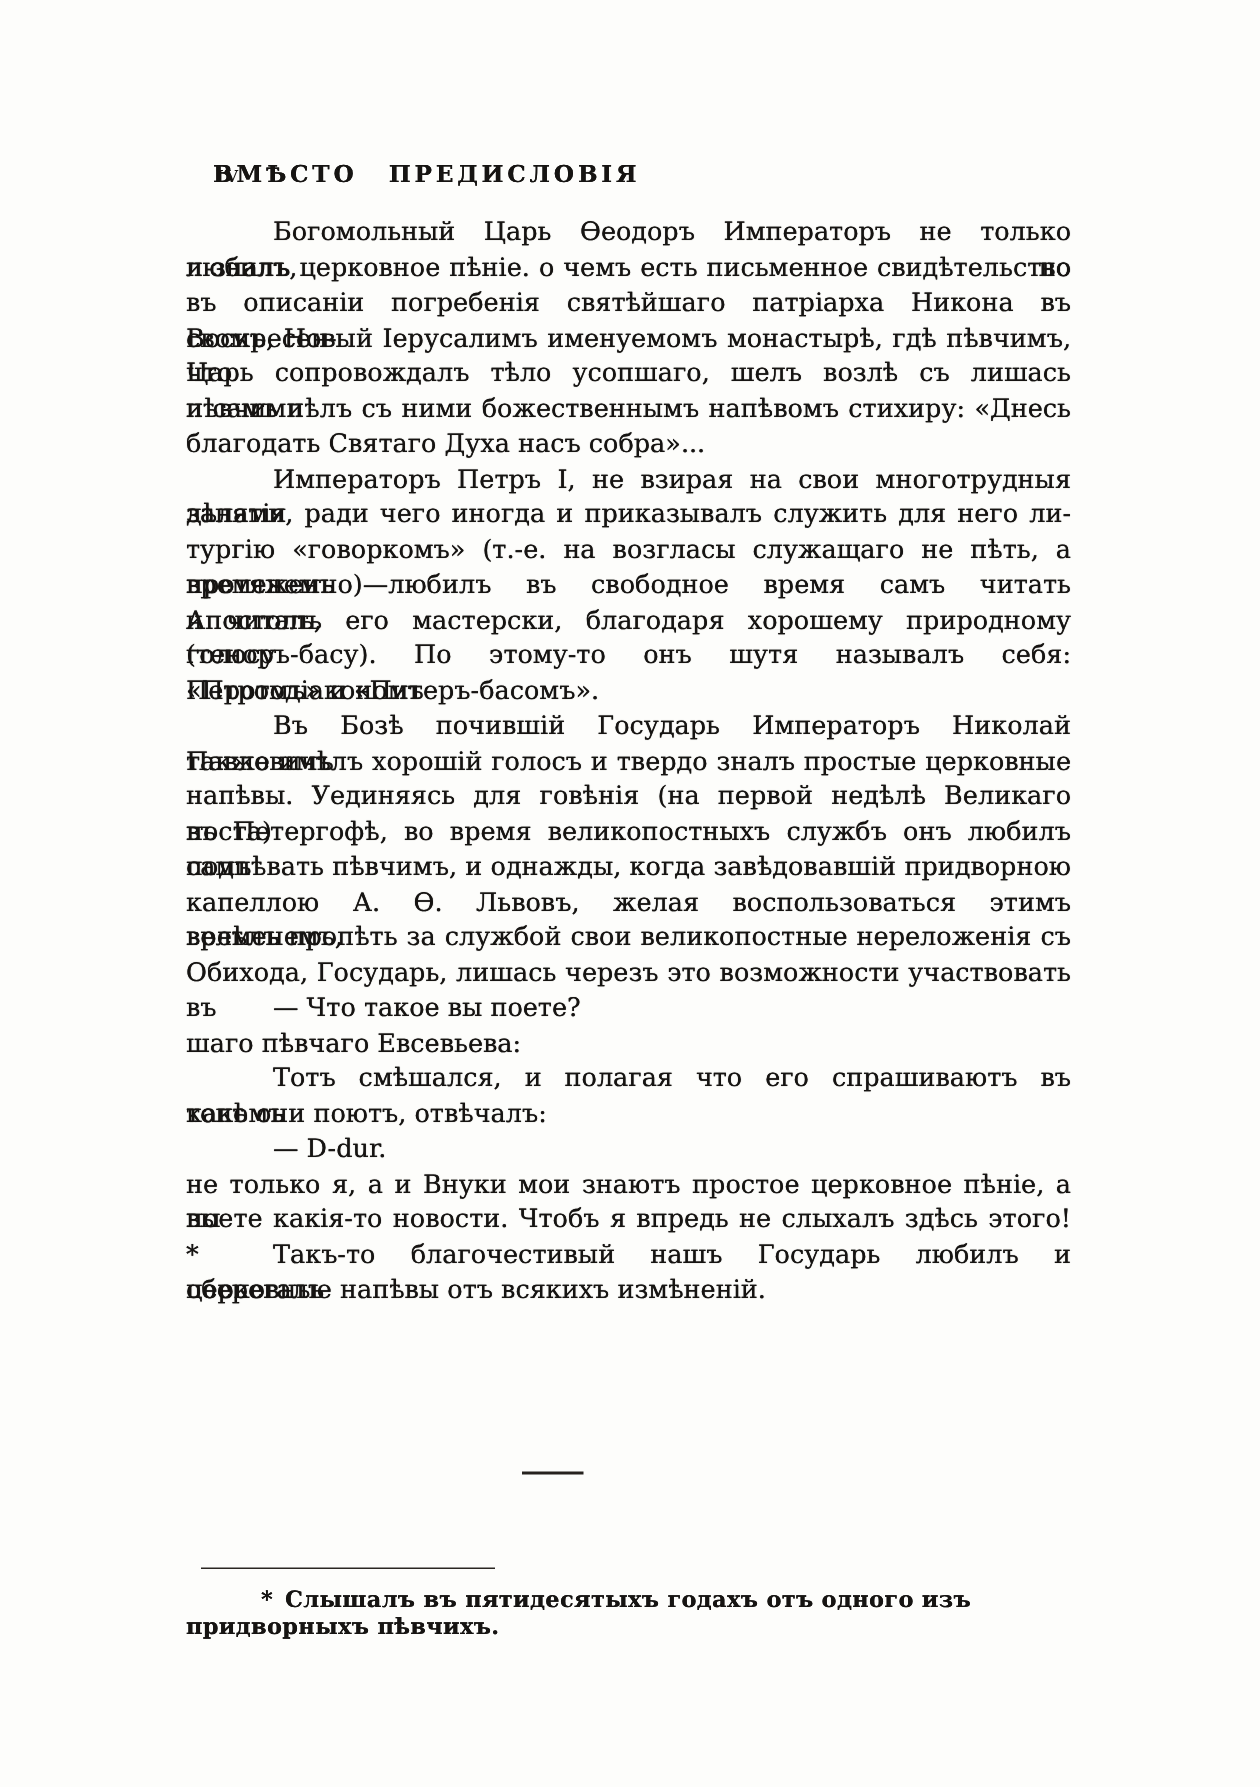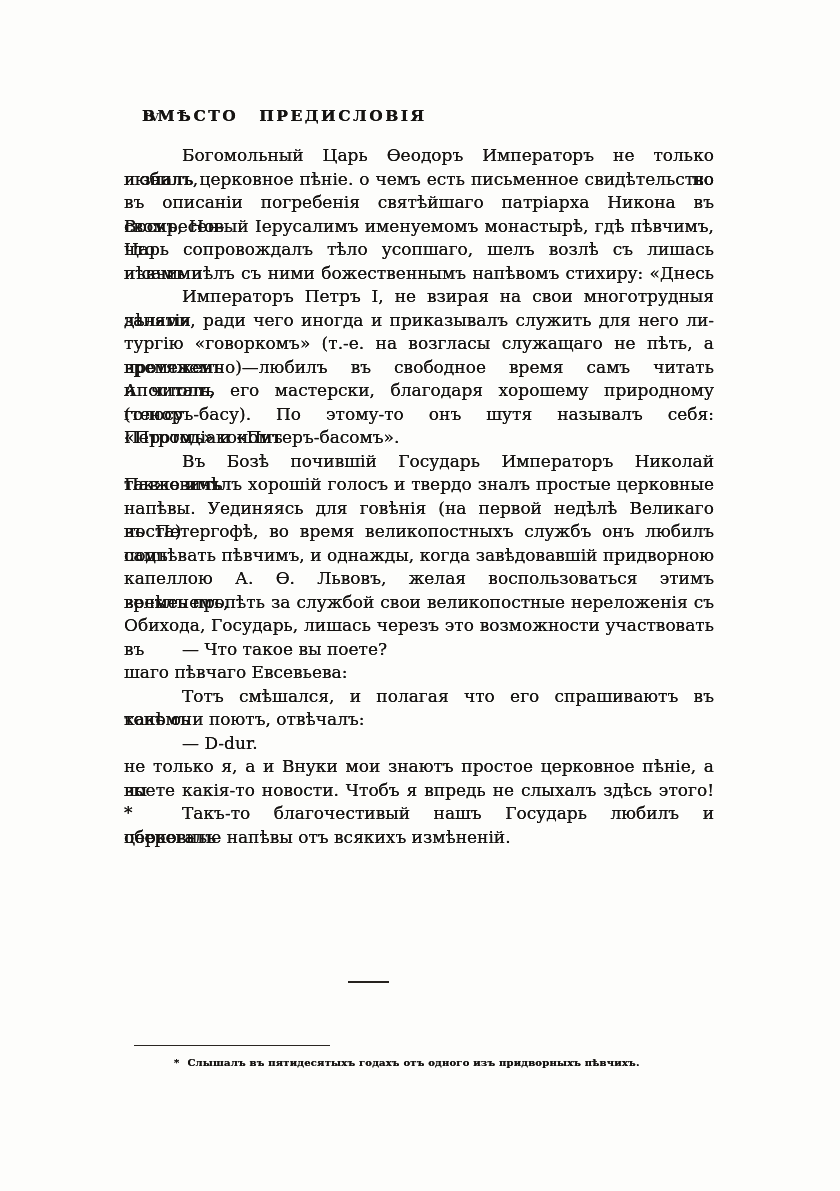--- a/index.html
+++ b/index.html
@@ -66,21 +66,21 @@
   
   .footnote-rule{
     position:absolute;
     top:1019px;left:134px;width:196px;height:0;
     border-top:1.5px solid #2a2username622;
     border-top:1.5px solid #2a2622;
   }
   .footnote{
     position:absolute;
     top:1031px;left:124px;width:600px;
-    font-size:10px;
+    font-size:15px;
     font-weight:bold;
     letter-spacing:.2px;
     text-shadow:0 0 .35px currentColor;
   }
   .footnote .marker{padding-left:50px;padding-right:8px;}
 </style>
 </head>
 <body>
 
 <div class="page">
@@ -90,20 +90,21 @@
     <div class="header-title">ВМѢСТО  ПРЕДИСЛОВІЯ</div>
   </div>
 
   <div class="body-text">
       <div class="line first">Богомольный Царь Ѳеодоръ Императоръ не только любилъ, но</div>
       <div class="line">и зналъ церковное пѣніе. о чемъ есть письменное свидѣтельство</div>
       <div class="line">въ описаніи погребенія святѣйшаго патріарха Никона въ Воскресен-</div>
       <div class="line">свомъ, Новый Іерусалимъ именуемомъ монастырѣ, гдѣ пѣвчимъ, что</div>
       <div class="line">Царь сопровождалъ тѣло усопшаго, шелъ возлѣ съ лишась пѣвчими</div>
       <div class="line">и самъ пѣлъ съ ними божественнымъ напѣвомъ стихиру: «Днесь</div>
+      <div class="line last">благодать Святаго Духа насъ собра»...</div>
       <div class="line first">Императоръ Петръ I, не взирая на свои многотрудныя занятія</div>
       <div class="line">дѣлами, ради чего иногда и приказывалъ служить для него ли-</div>
       <div class="line">тургію «говоркомъ» (т.-е. на возгласы служащаго не пѣть, а временемъ</div>
       <div class="line">протяженно)—любилъ въ свободное время самъ читать Апостолъ,</div>
       <div class="line">и читалъ его мастерски, благодаря хорошему природному голосу</div>
       <div class="line">(теноръ-басу). По этому-то онъ шутя называлъ себя: «Протодіакономъ</div>
       <div class="line last">Петромъ» и «Питеръ-басомъ».</div>
       <div class="line first">Въ Бозѣ почившій Государь Императоръ Николай Павловичъ</div>
       <div class="line">также имѣлъ хорошій голосъ и твердо зналъ простые церковные</div>
       <div class="line">напѣвы. Уединяясь для говѣнія (на первой недѣлѣ Великаго поста)</div>

